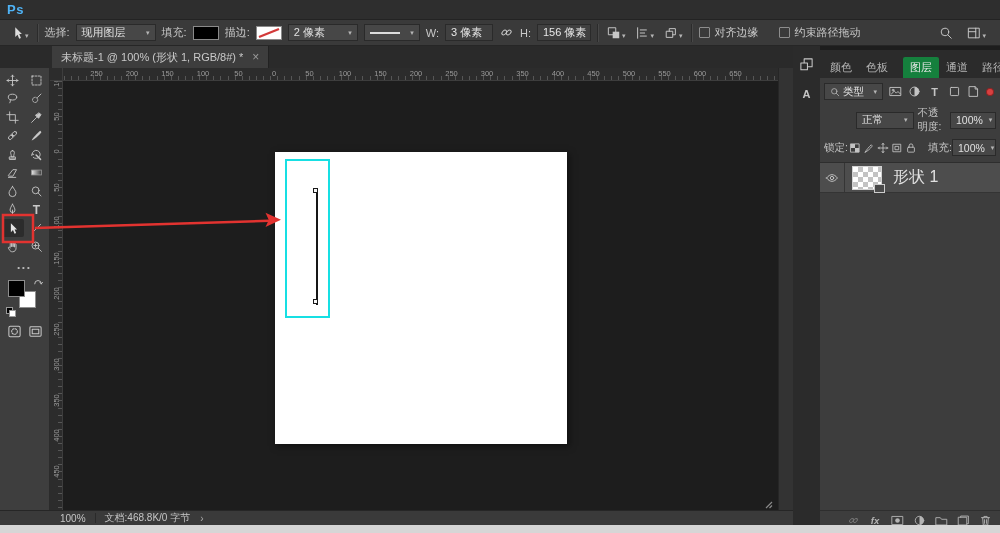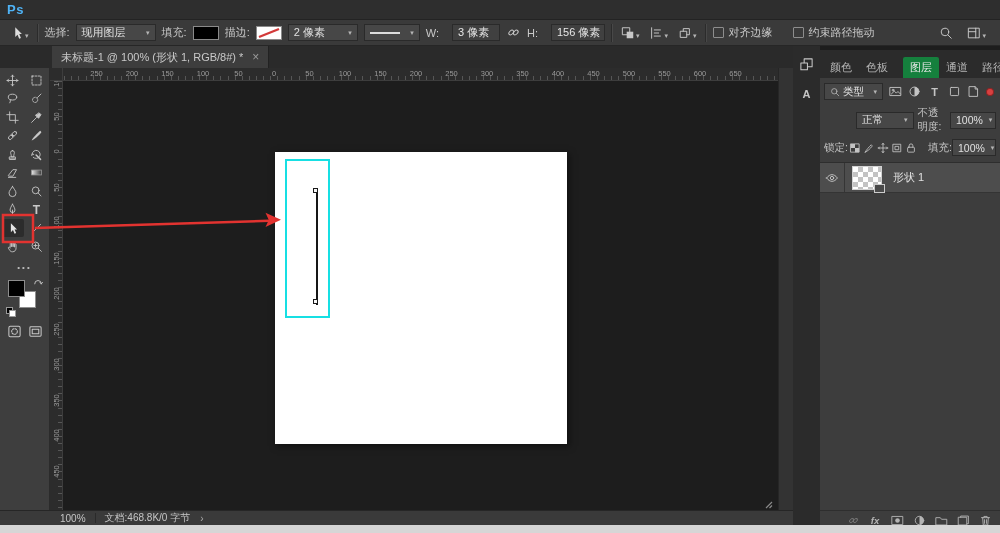--- a/index.html
+++ b/index.html
@@ -15,21 +15,21 @@
   #pslogo{color:#4fb3f6;font-weight:bold;font-size:13px;margin:0 12px 0 7px;letter-spacing:.5px;}
   #menu-items{display:flex;height:20px;align-items:center;}
   .mi{font-size:11.5px;color:#d4d4d4;padding:0 9px;line-height:20px;cursor:default;}
 
   
   #optionsbar{left:0;top:20px;width:1000px;height:26px;background:#3a3a3a;border-bottom:1px solid #262626;box-sizing:border-box;display:flex;align-items:center;gap:6px;padding:0 8px;font-size:11px;}
   .olabel{color:#c9c9c9;white-space:nowrap;}
   .dd{background:#474747;border:1px solid #2a2a2a;height:17px;display:flex;align-items:center;padding:0 5px;box-sizing:border-box;color:#e0e0e0;white-space:nowrap;}
   .dd .caret{margin-left:auto;padding-left:6px;}
   .caret{font-size:7px;color:#b5b5b5;}
-  .field{background:#404040;border:1px solid #2a2a2a;height:17px;display:flex;align-items:center;padding:0 5px;box-sizing:border-box;color:#e6e6e6;white-space:nowrap;margin-left:7px;}
+  .field{background:#404040;border:1px solid #2a2a2a;height:17px;display:flex;align-items:center;padding:0 5px;box-sizing:border-box;color:#e6e6e6;white-space:nowrap;}
   .vsep{width:1px;height:18px;background:#2b2b2b;border-right:1px solid #484848;}
   .swatch{width:26px;height:14px;border:1px solid #8a8a8a;box-sizing:border-box;}
   .obtn{display:flex;align-items:flex-end;gap:1px;padding:1px 2px;}
   .cb{width:11px;height:11px;border:1px solid #8d8d8d;background:#3a3a3a;box-sizing:border-box;border-radius:1px;}
   .cbl{display:flex;align-items:center;gap:5px;}
 
   
   #tabbar{left:0;top:46px;width:793px;height:22px;background:#2a2a2a;display:flex;align-items:stretch;}
   #doctab{margin-left:52px;background:#3d3d3d;display:flex;align-items:center;padding:0 9px;font-size:11px;color:#c9c9c9;border-right:1px solid #222;white-space:nowrap;}
   #tabclose{margin-left:9px;color:#9a9a9a;font-size:12px;line-height:10px;}
@@ -99,21 +99,21 @@
   .lrow{height:29px;display:flex;align-items:center;border-bottom:1px solid #343434;}
   .lrow.sel{background:#4d4d4d;}
   .eyecell{width:24px;display:flex;align-items:center;justify-content:center;align-self:stretch;border-right:1px solid #353535;}
   .thumb{width:30px;height:24px;box-sizing:border-box;margin-left:7px;position:relative;}
   .thumb.checker{background-color:#fff;border:1px solid #d2d2d2;
     background-image:linear-gradient(45deg,#c3c3c3 25%,transparent 25%,transparent 75%,#c3c3c3 75%),
                      linear-gradient(45deg,#c3c3c3 25%,transparent 25%,transparent 75%,#c3c3c3 75%);
     background-size:10px 10px;background-position:0 0,5px 5px;}
   .thumb.white{background:#ffffff;border:1px solid #9a9a9a;width:26px;height:24px;margin-left:9px;}
   .lbadge{position:absolute;right:-4px;bottom:-4px;width:11px;height:9px;background:#4a4a4a;border:1px solid #cccccc;box-sizing:border-box;}
-  .lname{margin-left:11px;font-size:11px;color:#e0e0e0;}
+  .lname{margin-left:11px;font-size:16px;color:#e0e0e0;}
   .locksvg{margin-left:auto;margin-right:12px;}
   #dockfoot{position:absolute;left:0;top:460px;width:180px;height:19px;background:#3d3d3d;border-top:1px solid #2e2e2e;box-sizing:border-box;display:flex;align-items:center;justify-content:flex-end;gap:8px;padding-right:8px;}
   .bicon{width:14px;height:14px;display:flex;align-items:center;justify-content:center;}
   .bicon svg{width:13px;height:13px;stroke:#b5b5b5;}
   .fxtxt{font-size:9.5px;font-style:italic;font-weight:bold;color:#b5b5b5;}
 
   #taskstrip{left:0;top:525px;width:1000px;height:8px;background:#d6d6d6;}
   #annot{left:0;top:0;z-index:60;pointer-events:none;}
 </style>
 </head>

